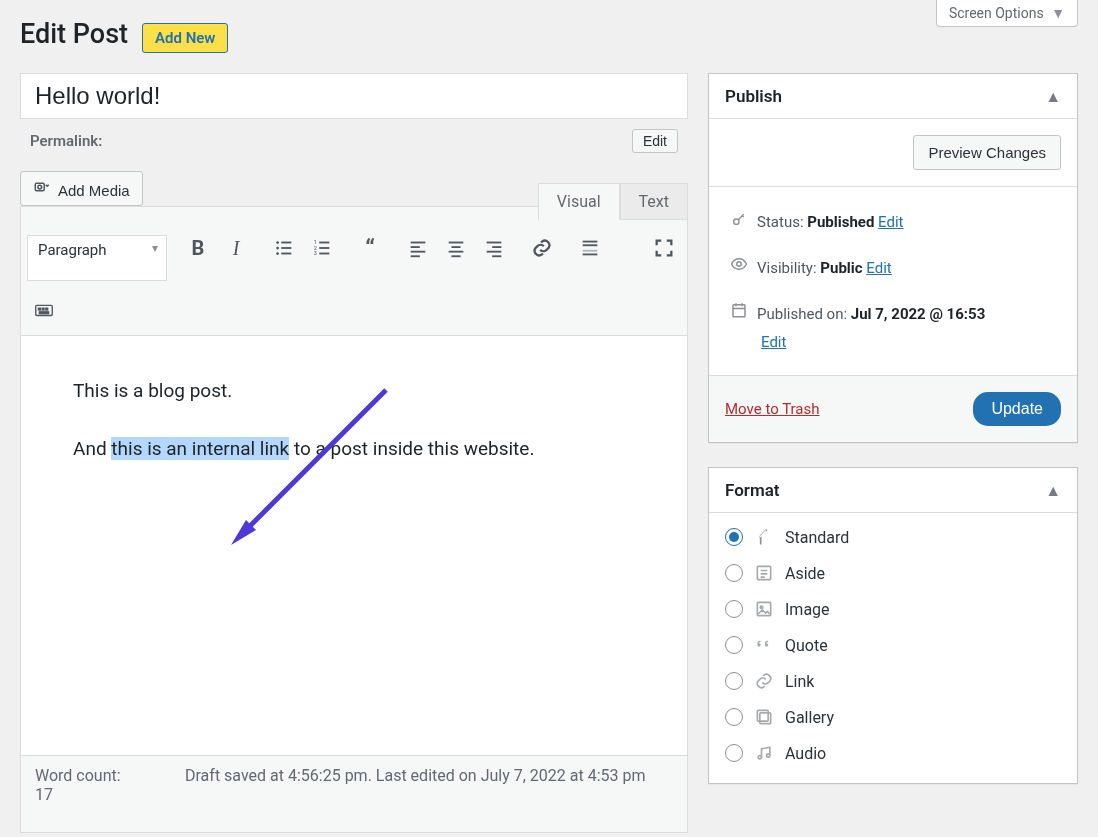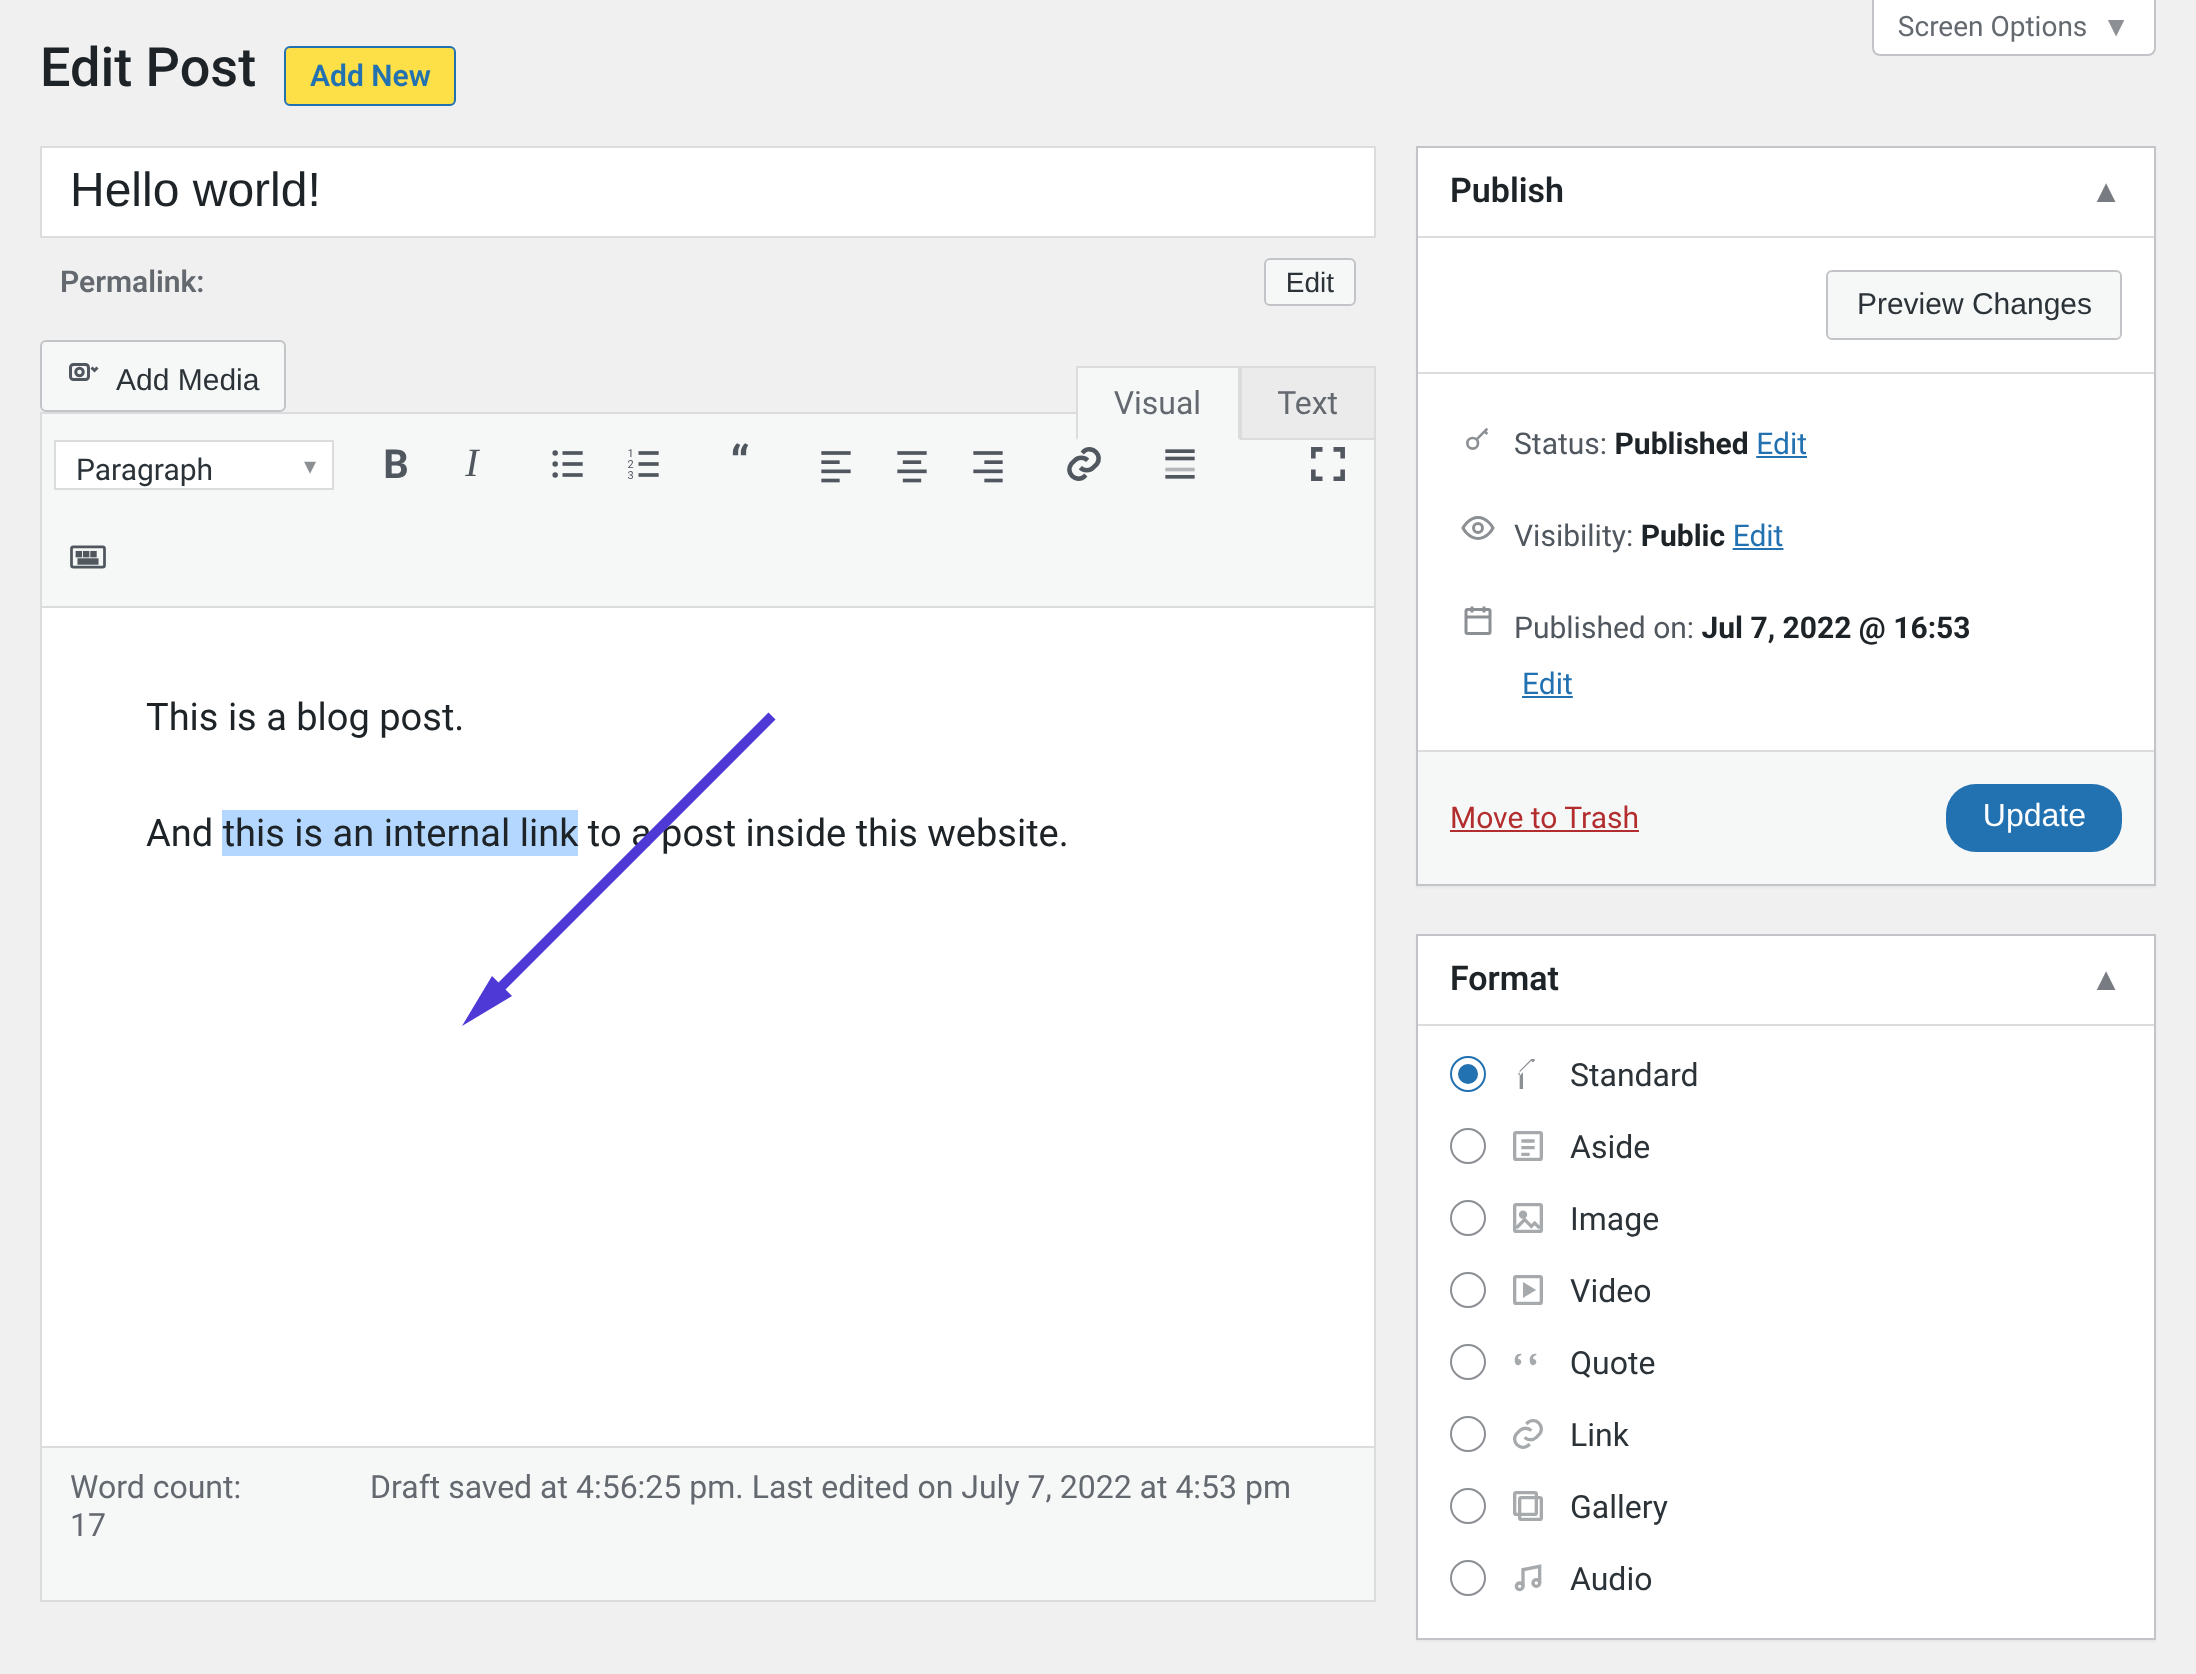--- a/index.html
+++ b/index.html
@@ -60,22 +60,22 @@
   background: #ebebeb; color: #646970; font-size: 16px;
   cursor: pointer; position: relative; top: 14px;
 }
 .editor-tab.active { background: #f6f7f7; border-bottom: 1px solid #f6f7f7; }
 .toolbar {
   background: #f6f7f7; border: 1px solid #dcdcde;
   padding: 8px 6px; display: flex; flex-wrap: wrap; align-items: center; gap: 4px;
 }
 .dropdown-para {
   background: #fff; border: 1px solid #dcdcde;
-  padding: 5px 24px 0 10px; font-size: 15px; color: #2c3338;
-  position: relative; width: 140px; cursor: pointer;
+  padding: 5px 24px 21px 10px; font-size: 15px; color: #2c3338;
+  position: relative; width: 140px; cursor: pointer; margin-top: 20px;
 }
 .dropdown-para::after {
   content: "▾"; position: absolute; right: 8px; color: #8c8f94; font-size: 12px;
 }
 .tb-btn {
   width: 34px; height: 34px; display: inline-flex;
   align-items: center; justify-content: center; cursor: pointer;
   color: #50575e;
 }
 .tb-btn svg { width: 22px; height: 22px; }
@@ -389,30 +389,20 @@
                   <rect x="4" y="4" width="16" height="16" rx="1"></rect>
                   <circle cx="9" cy="10" r="1.5" fill="#a7aaad"></circle>
                   <path d="M5 18l5-5 4 4 2-2 3 3"></path>
                 </svg>
               </span>
       <span>Image</span>
     </div>
             <div class="format-item">
       <span class="radio "></span>
       <span class="format-icon">
-                <svg viewBox="0 0 24 24" fill="none" stroke="#a7aaad" stroke-width="2">
-                  <rect x="4" y="4" width="16" height="16" rx="1"></rect>
-                  <path d="M10 9l5 3-5 3V9z" fill="#a7aaad"></path>
-                </svg>
-              </span>
-      <span>Video</span>
-    </div>
-            <div class="format-item">
-      <span class="radio "></span>
-      <span class="format-icon">
                 <svg viewBox="0 0 24 24" fill="#a7aaad">
                   <path d="M7 7c-2 0-3 2-3 4 0 2 1 3 2 3s2-1 2-2-1-2-2-2c0-1 1-2 2-2V7H7zm9 0c-2 0-3 2-3 4 0 2 1 3 2 3s2-1 2-2-1-2-2-2c0-1 1-2 2-2V7h-1z"></path>
                 </svg>
               </span>
       <span>Quote</span>
     </div>
             <div class="format-item">
       <span class="radio "></span>
       <span class="format-icon">
                 <svg viewBox="0 0 24 24" fill="none" stroke="#a7aaad" stroke-width="2">

